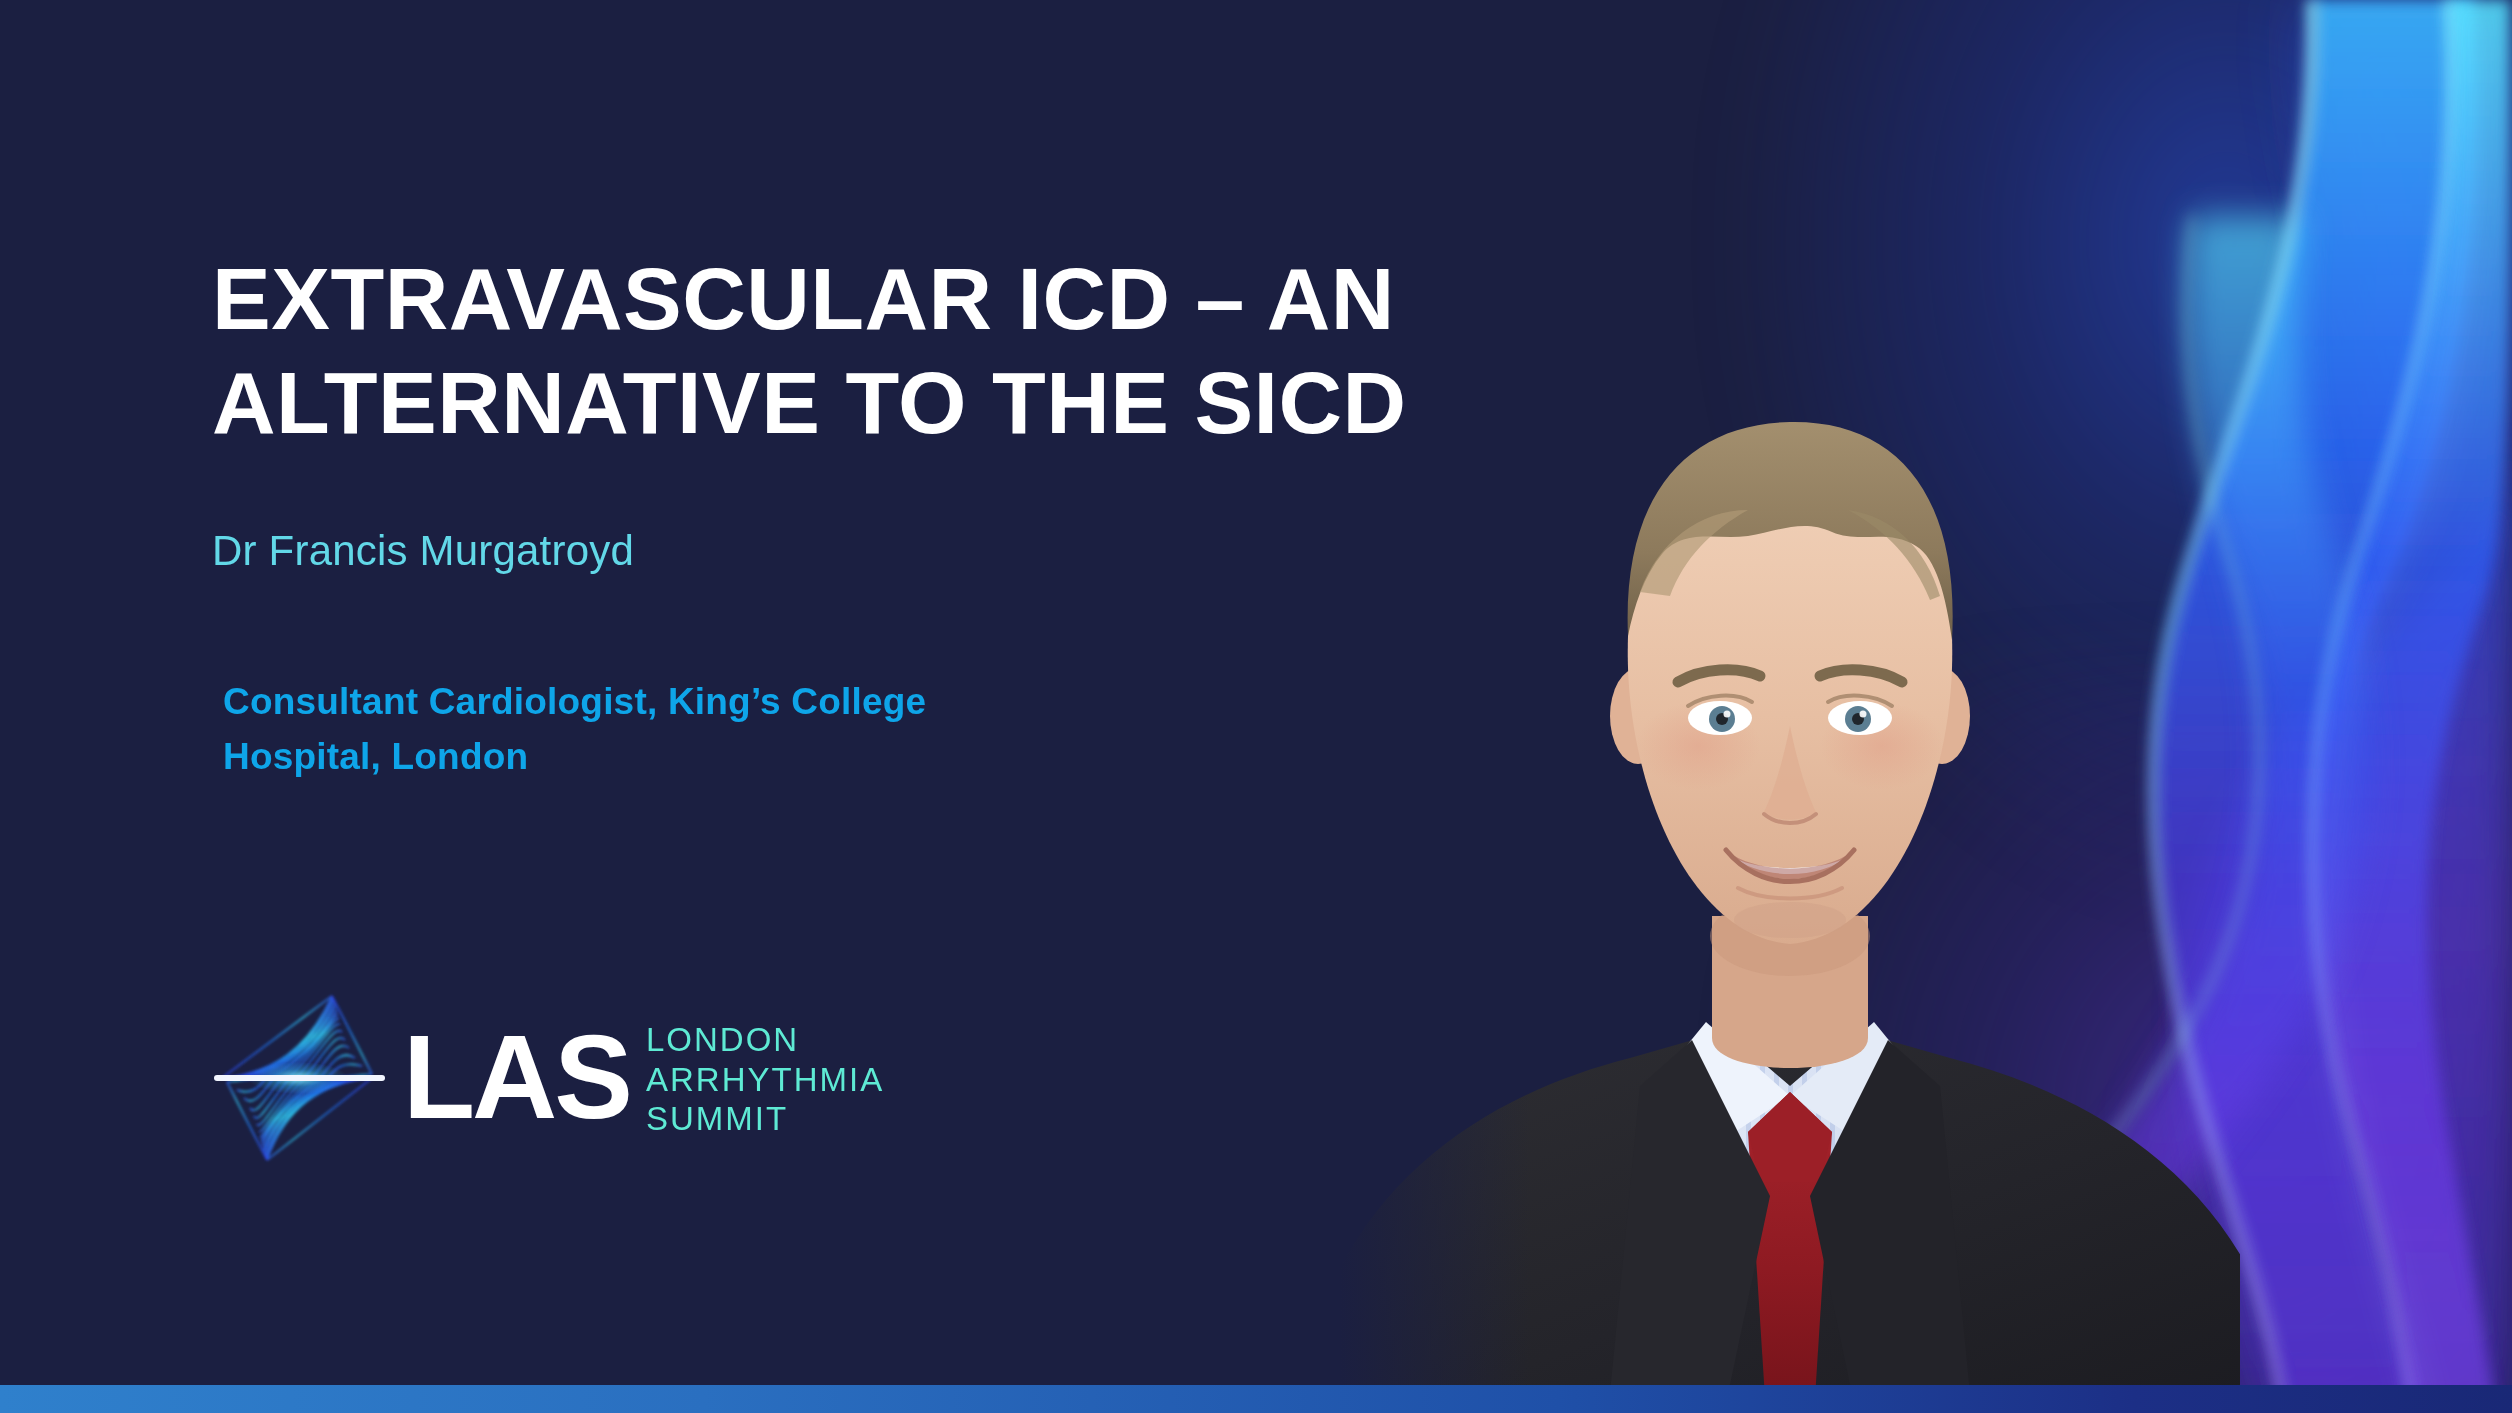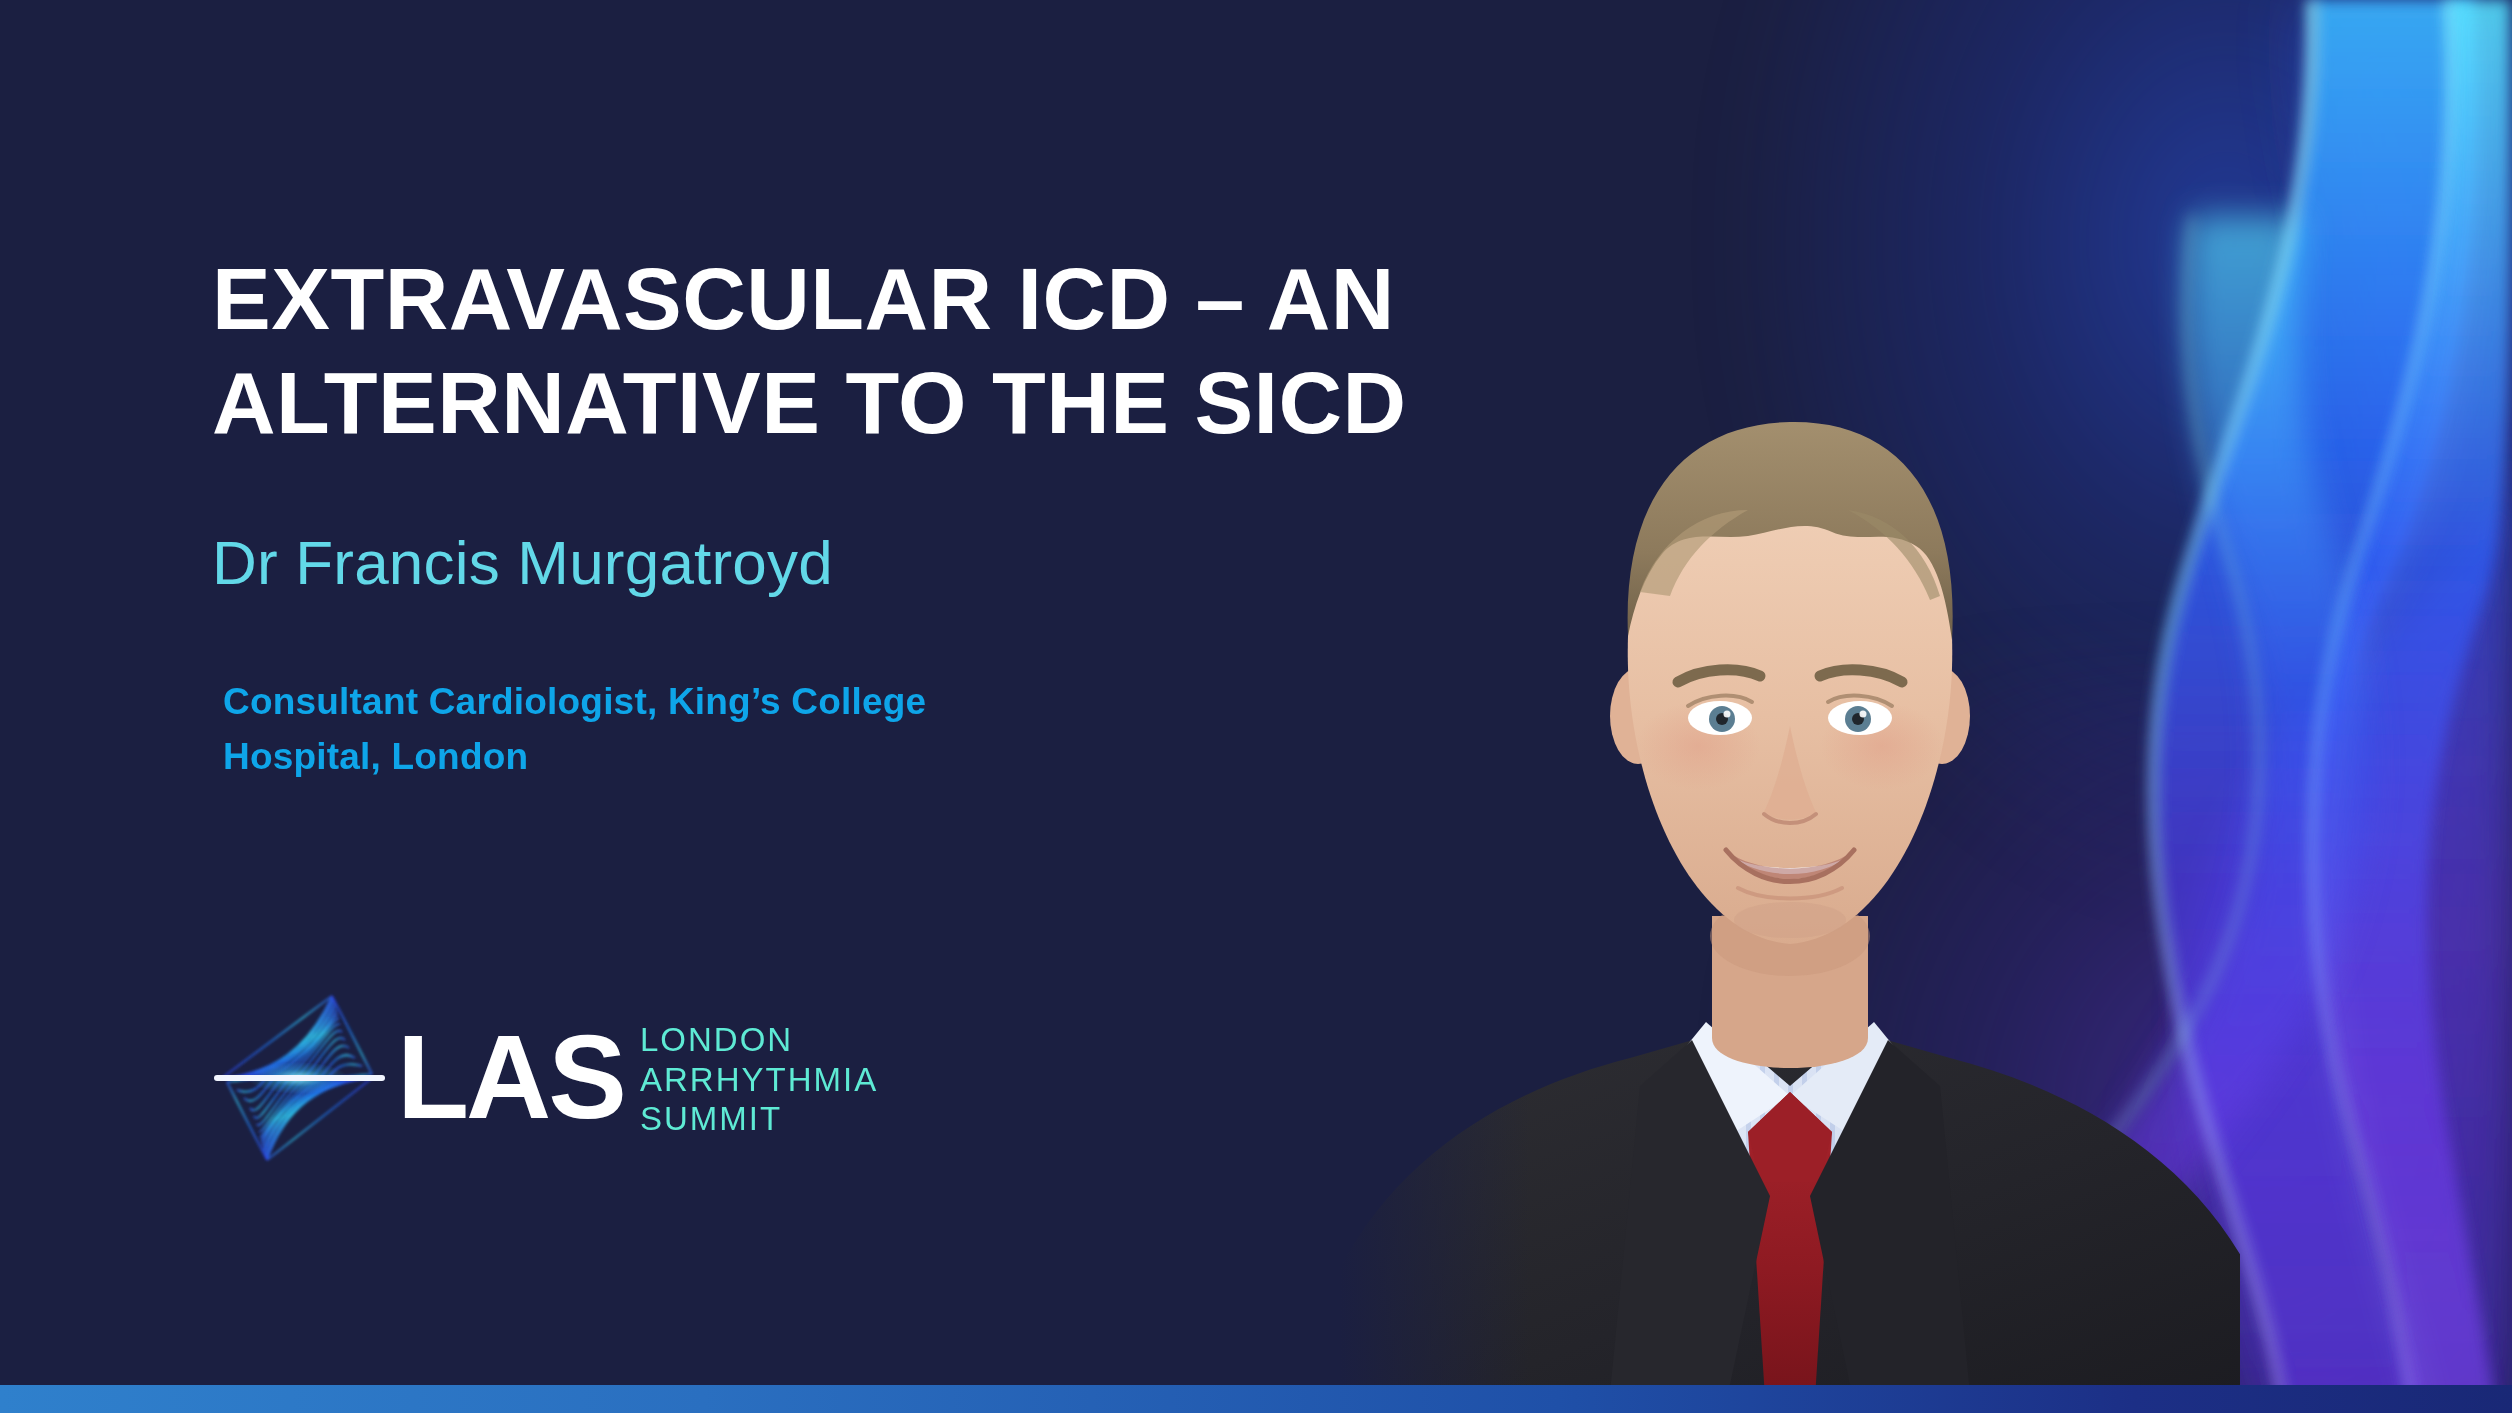--- a/index.html
+++ b/index.html
@@ -95,21 +95,21 @@
     line-height: 1.18;
     letter-spacing: 0.5px;
     text-transform: uppercase;
   }
   .speaker {
     position: absolute;
     top: 515px;
     left: 0;
     margin: 0;
     color: #62d8e8;
-    font-size: 62px;
+    font-size: 42px;
     font-weight: normal;
     line-height: 1.2;
     letter-spacing: 0.2px;
   }
   .affiliation {
     position: absolute;
     top: 653px;
     left: 0;
     width: 820px;
     margin: 11px;
@@ -131,21 +131,21 @@
     align-items: center;
   }
   .logo-mark {
     width: 175px;
     height: 200px;
     flex: 0 0 auto;
   }
   .logo-text {
     display: flex;
     align-items: center;
-    margin-left: 10px;
+    margin-left: 16px;
     justify-content: flex-end;
   }
   .logo-las {
     color: #ffffff;
     font-size: 118px;
     font-weight: bold;
     line-height: 0.86;
     letter-spacing: -3px;
     font-family: "Liberation Sans", sans-serif;
   }

